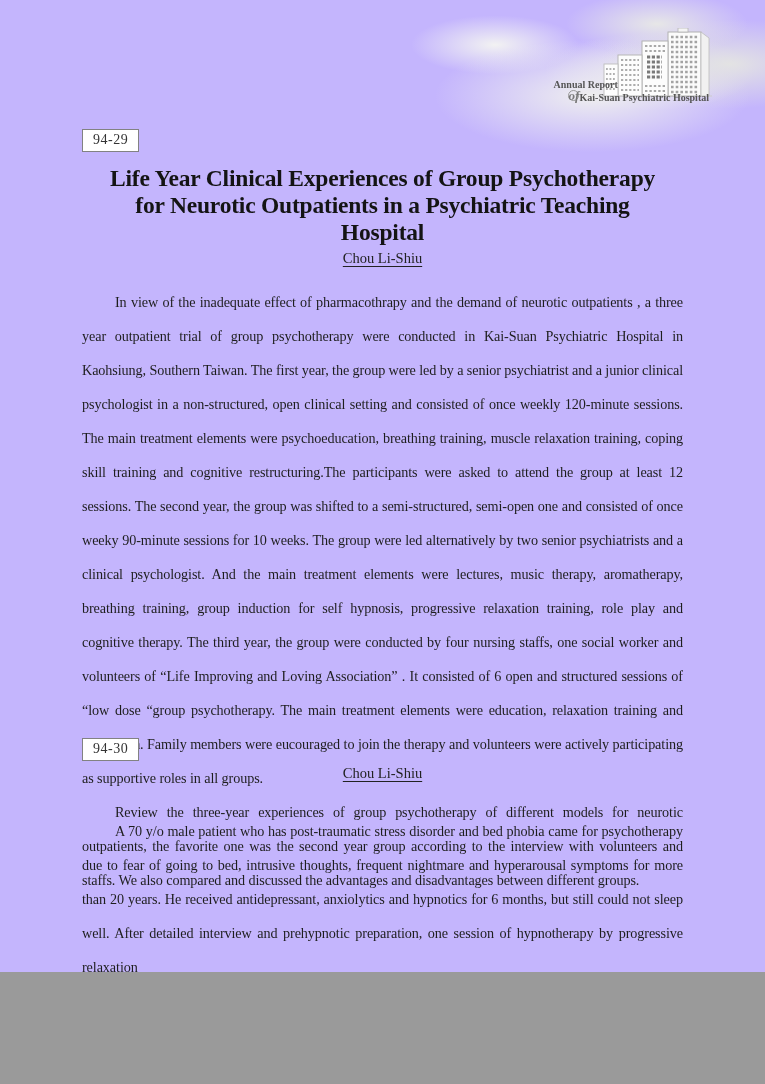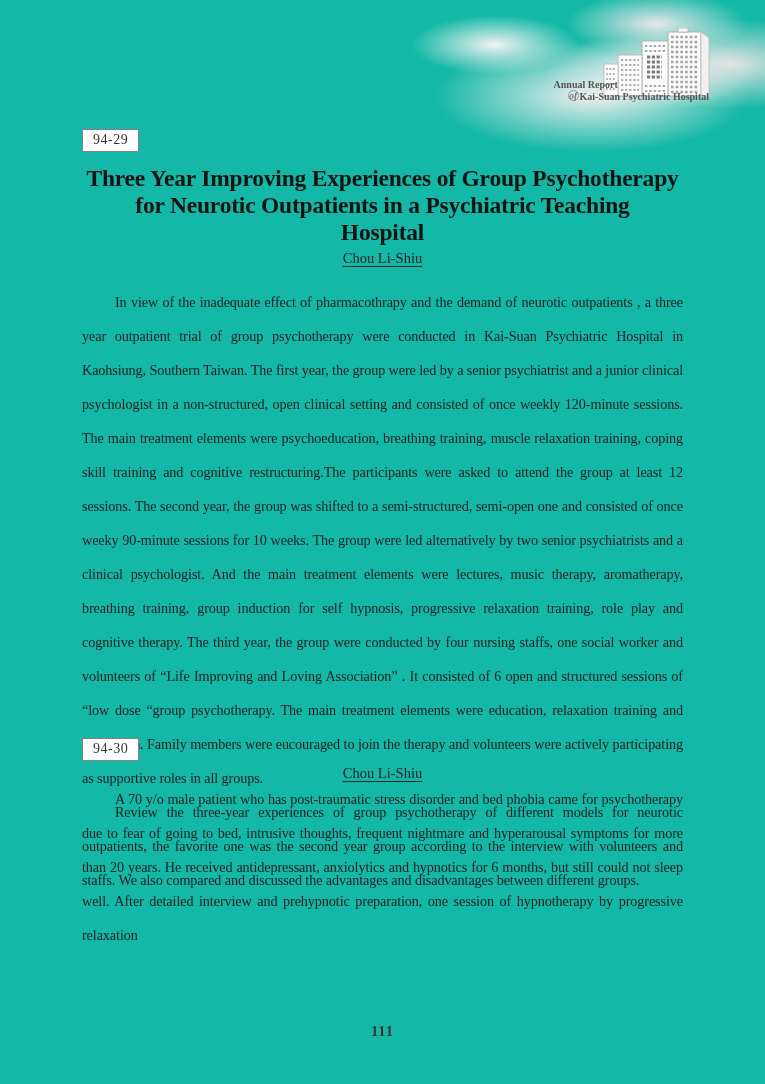--- a/index.html
+++ b/index.html
@@ -1,20 +1,20 @@
 <!DOCTYPE html>
 <html><head>
 <meta charset="utf-8">
 <style>
   html,body { margin:0; padding:0; background:#9a9a9a; }
   .page {
     position:relative;
-    width:765px; height:1084px;
+    width:765px; height:972px;
     margin:0 auto;
-    background:#14b8a6;
+    background:#c4b5fd;
     font-family:"Liberation Serif","DejaVu Serif",serif;
     color:#1e1e1e;
     overflow:hidden;
   }
 
   
   .header-art {
     position:absolute; top:0; right:0;
     width:360px; height:160px;
     background:
@@ -26,21 +26,21 @@
   }
   .building-svg { position:absolute; top:28px; right:48px; }
   .logo-text {
     position:absolute; top:79px; right:56px;
     font-weight:bold; font-size:10px; line-height:11px;
     color:#555555; white-space:nowrap; text-align:left;
   }
   .logo-line2 { margin-left:14px; }
   .of-mark {
     display:inline-block;
-    font-size:10px; font-style:italic;
+    font-size:13px; font-style:italic;
     border:1px solid #9a9a9a; border-radius:50%;
     width:9px; height:9px; line-height:9px; text-align:center;
     color:#7a7a7a; vertical-align:1px; margin-right:1px;
   }
 
   
   .content-col { position:absolute; left:82px; width:601px; }
   .article-1 { top:129px; }
   .article-2 { top:738px; }
 
@@ -56,21 +56,21 @@
     margin:13px 0 0;
     font-size:23.5px; line-height:27px;
     font-weight:bold; letter-spacing:-0.2px;
     text-align:center; color:#141414;
   }
   .article-2 .title { margin-top:27px; }
   .title-line { display:block; }
   .author { margin-top:4px; text-align:center; font-size:14.5px; color:#222222; }
   .author-name { text-decoration:underline; text-underline-offset:2.5px; }
   .abstract { margin-top:18px; }
-  .article-2 .abstract { margin-top:0; }
+  .article-2 .abstract { margin-top:32px; }
   .abstract p {
     margin:0;
     font-size:14.2px; line-height:34px;
     letter-spacing:-0.1px;
     text-align:justify; text-indent:33px;
     color:#1e1e1e;
   }
 
   .page-number {
     position:absolute; top:1023px; left:0; right:0;
@@ -146,21 +146,21 @@
       <div class="logo-line1">Annual Report</div>
       <div class="logo-line2">
         <span class="of-mark">of</span><span>Kai-Suan Psychiatric Hospital</span>
       </div>
     </div>
   </div>
 
   <section class="content-col article-1">
     <div class="badge">94-29</div>
     <h1 class="title">
-      <span class="title-line">Three Year Improving Experiences of Group Psychotherapy</span>
+      <span class="title-line">Life Year Clinical Experiences of Group Psychotherapy</span>
       <span class="title-line">for Neurotic Outpatients in a Psychiatric Teaching</span>
       <span class="title-line">Hospital</span>
     </h1>
     <div class="author">
       <span class="author-name">Chou Li-Shiu</span>
     </div>
     <div class="abstract">
       <p>In view of the inadequate effect of pharmacothrapy and the demand of neurotic outpatients , a three year outpatient trial of group psychotherapy were conducted in Kai-Suan Psychiatric Hospital in Kaohsiung, Southern Taiwan. The first year, the group were led by a senior psychiatrist and a junior clinical psychologist in a non-structured, open clinical setting and consisted of once weekly 120-minute sessions. The main treatment elements were psychoeducation, breathing training, muscle relaxation training, coping skill training and cognitive restructuring.The participants were asked to attend the group at least 12 sessions. The second year, the group was shifted to a semi-structured, semi-open one and consisted of once weeky 90-minute sessions for 10 weeks. The group were led alternatively by two senior psychiatrists and a clinical psychologist. And the main treatment elements were lectures, music therapy, aromatherapy, breathing training, group induction for self hypnosis, progressive relaxation training, role play and cognitive therapy. The third year, the group were conducted by four nursing staffs, one social worker and volunteers of “Life Improving and Loving Association” . It consisted of 6 open and structured sessions of “low dose “group psychotherapy. The main treatment elements were education, relaxation training and discussion. Family members were eucouraged to join the therapy and volunteers were actively participating as supportive roles in all groups.</p>
       <p>Review the three-year experiences of group psychotherapy of different models for neurotic outpatients, the favorite one was the second year group according to the interview with volunteers and staffs. We also compared and discussed the advantages and disadvantages between different groups.</p>
     </div>

